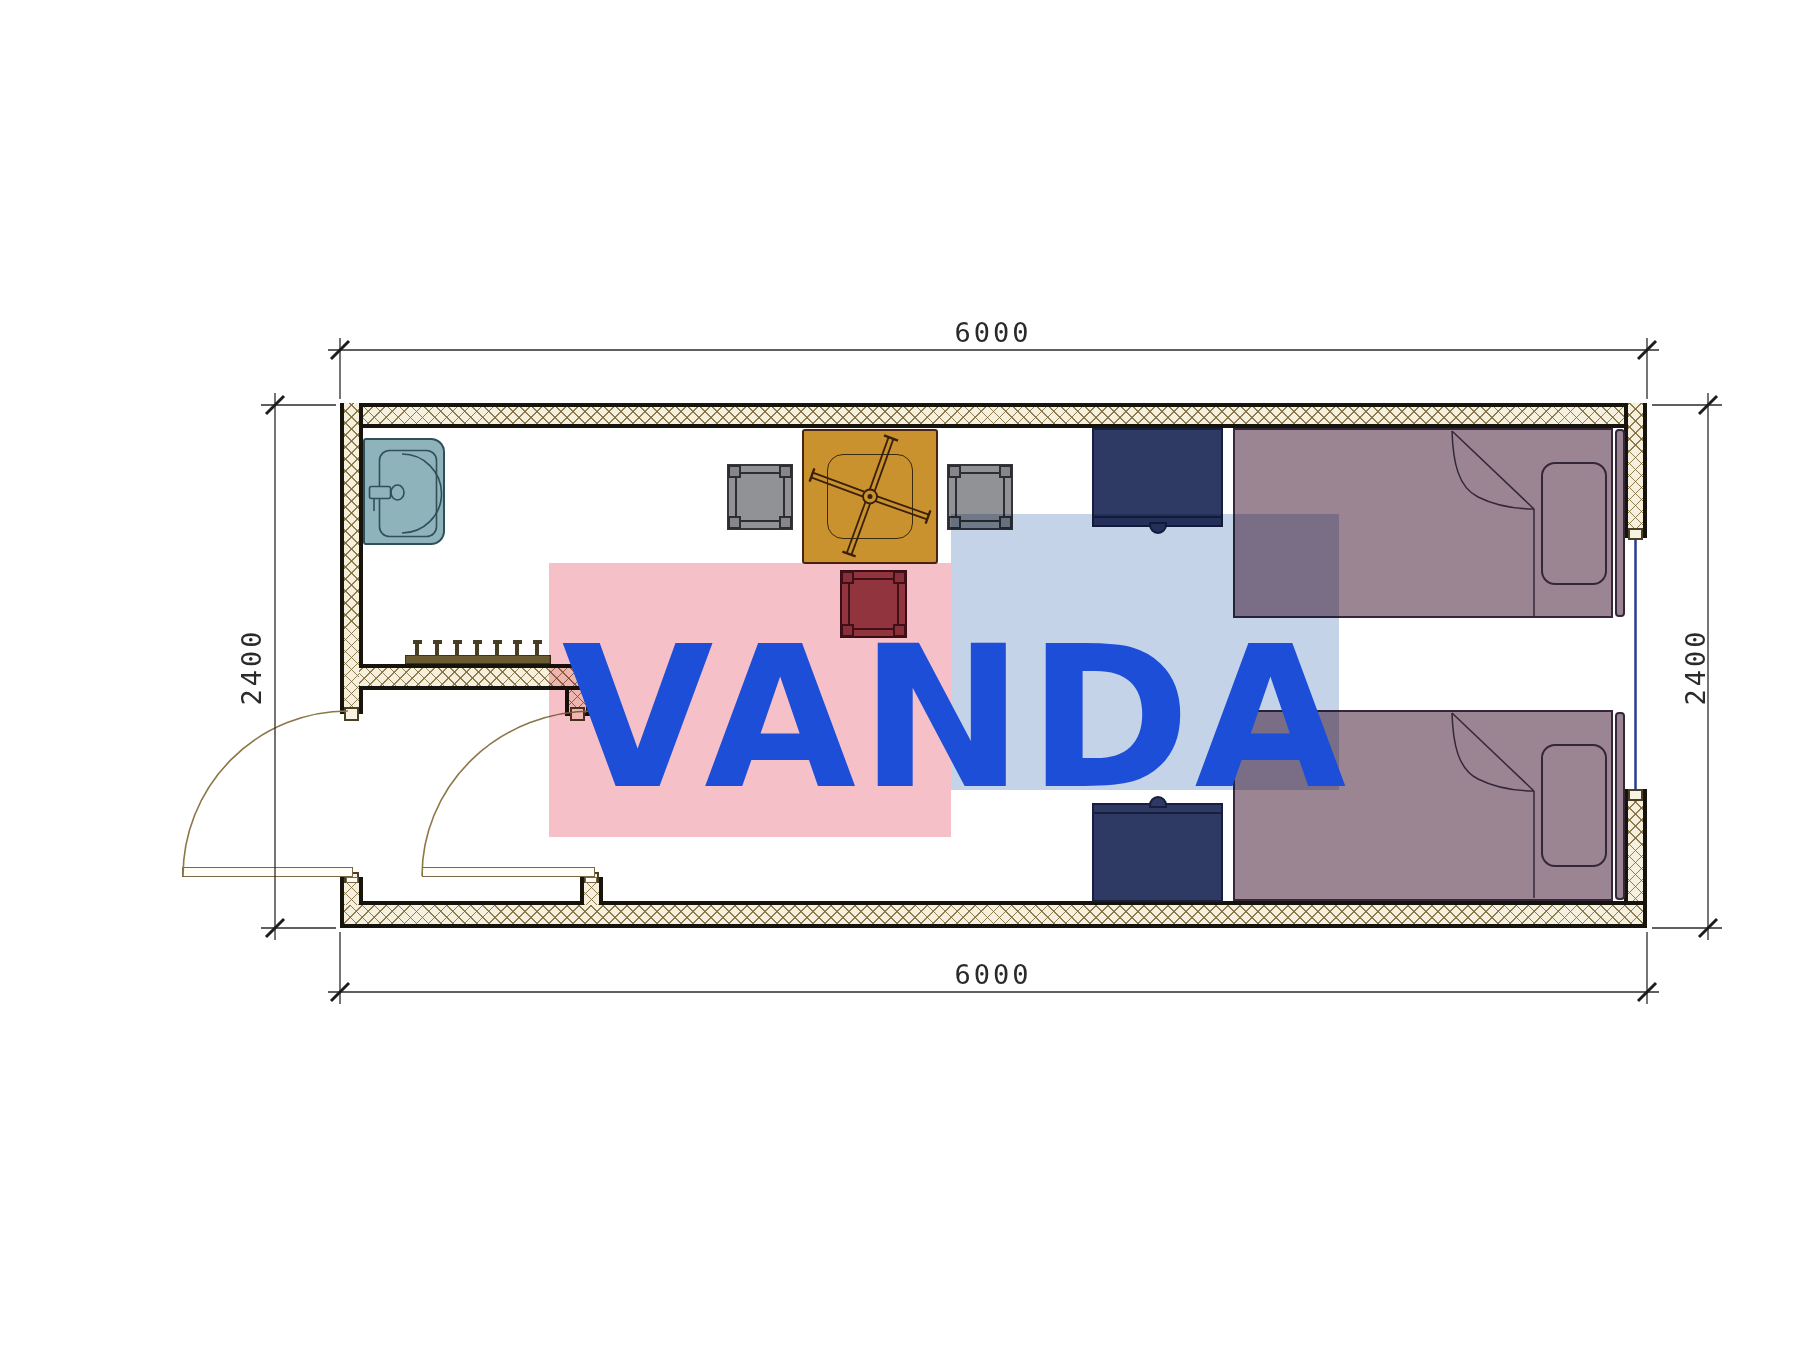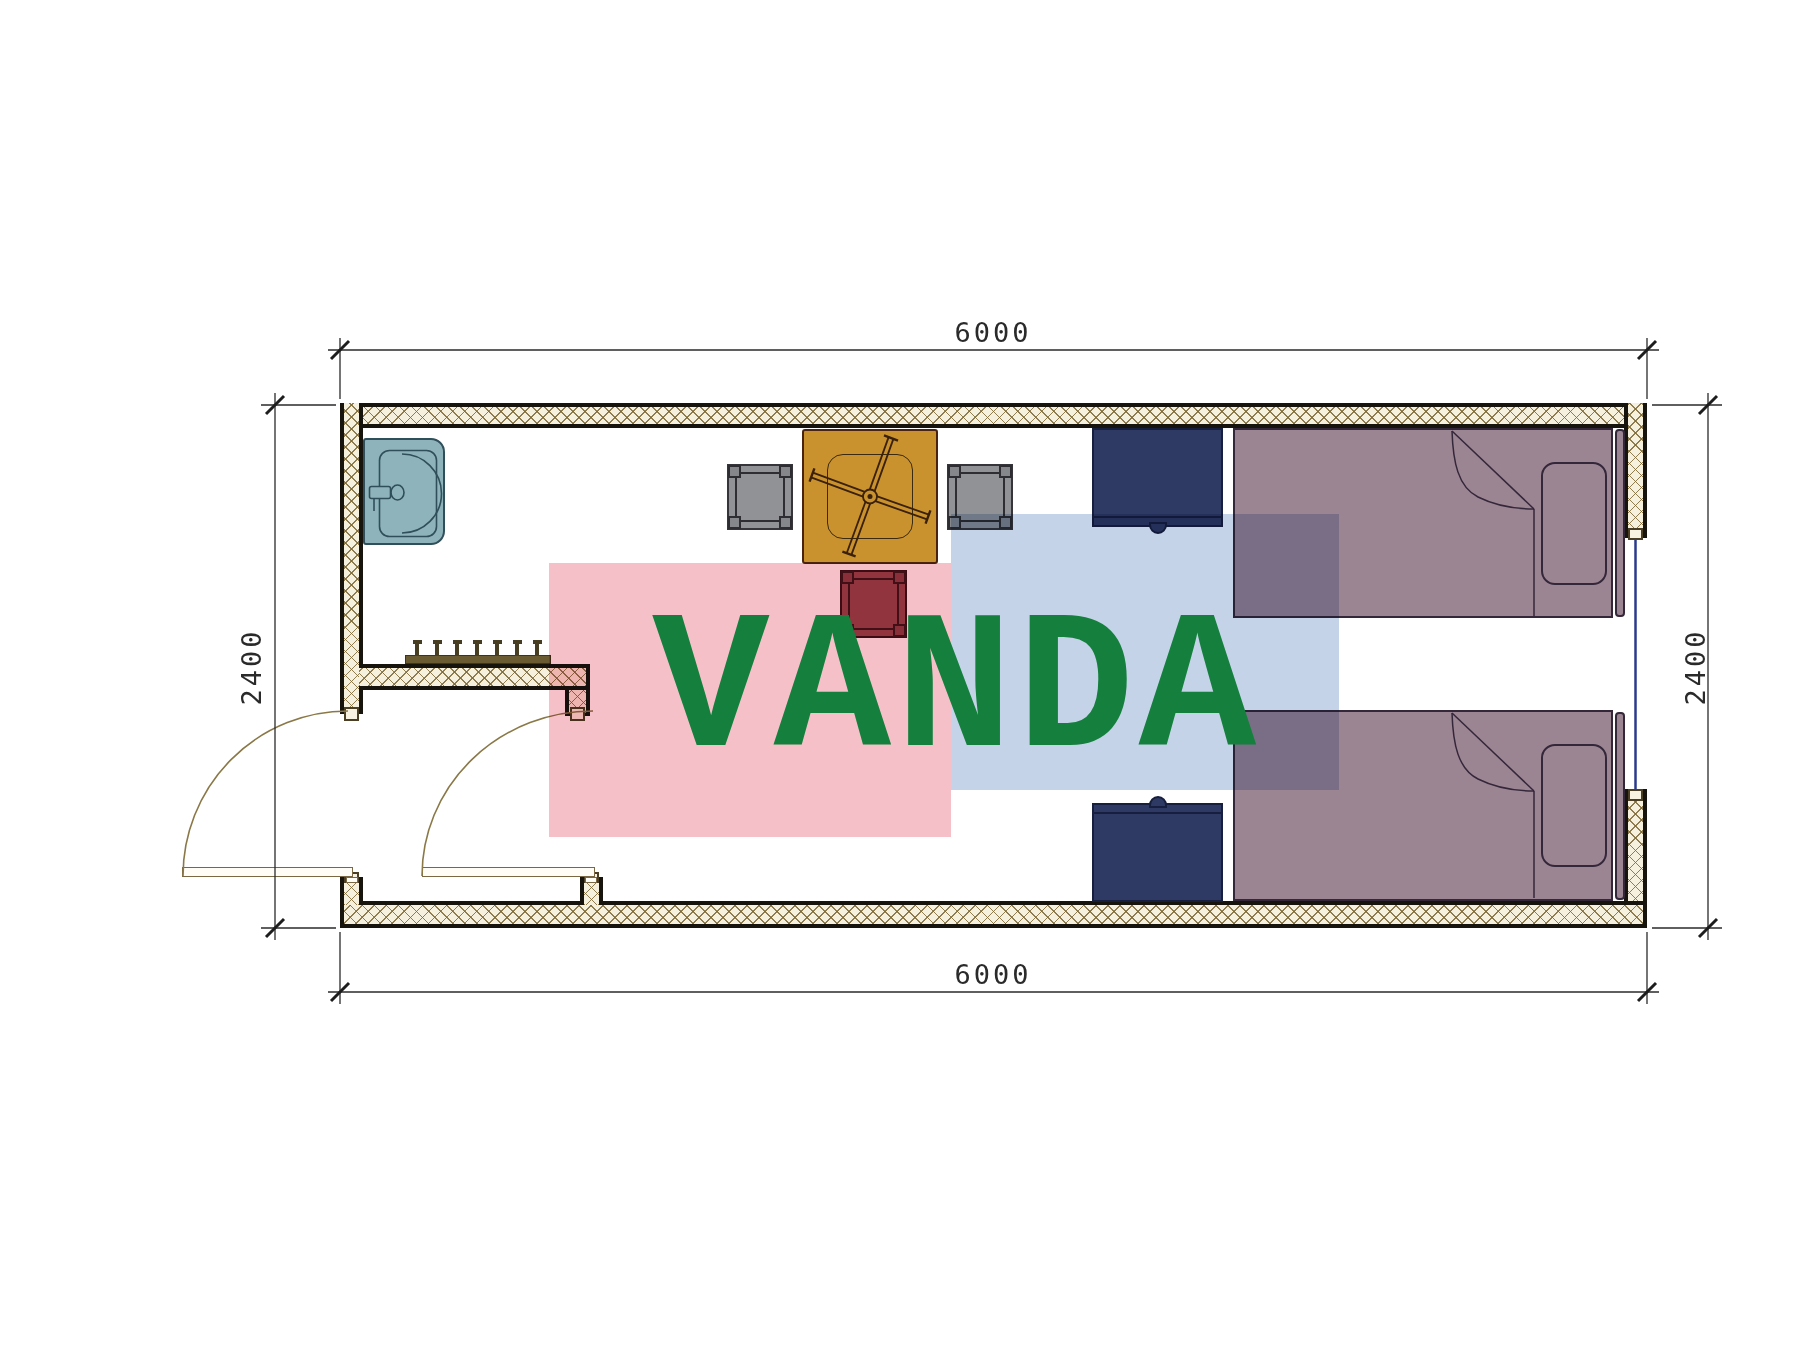--- a/index.html
+++ b/index.html
@@ -53,23 +53,23 @@
   
   .dimlabel{position:absolute;width:140px;height:30px;text-align:center;
     font-family:"DejaVu Sans Mono","Liberation Mono",monospace;
     font-size:27px;font-weight:400;letter-spacing:3px;color:#2a2a2a;line-height:30px;}
   .dimlabel.vert{transform:rotate(-90deg);}
 
   
   .wm{position:absolute;mix-blend-mode:multiply;}
   .wm.pink{left:504px;top:563px;width:402px;height:274px;background:#f6c0c9;}
   .wm.blue{left:906px;top:514px;width:388px;height:276px;background:#c5d3e8;}
-  .wm-text{position:absolute;left:511px;top:563px;width:800px;height:260px;
+  .wm-text{position:absolute;left:511px;top:588px;width:800px;height:260px;
     display:flex;align-items:center;justify-content:center;
-    font-weight:bold;font-size:196px;letter-spacing:4px;color:#15803d;font-family:Liberation Mono, monospace;}
+    font-weight:bold;font-size:196px;letter-spacing:4px;color:#1d4ed8;}
 
   svg.art{position:absolute;left:0;top:0;}
 </style>
 </head>
 <body>
 
 <div id="canvas">
 
   <div class="hatch" style="left:295px;top:403px;width:1307px;height:25px;border-top-width:4px;border-bottom-width:4px;border-left-width:4px;border-right-width:4px;"></div>
   <div class="hatch" style="left:295px;top:403px;width:23px;height:311px;border-left-width:4px;border-right-width:4px;border-bottom-width:3px;"></div>

